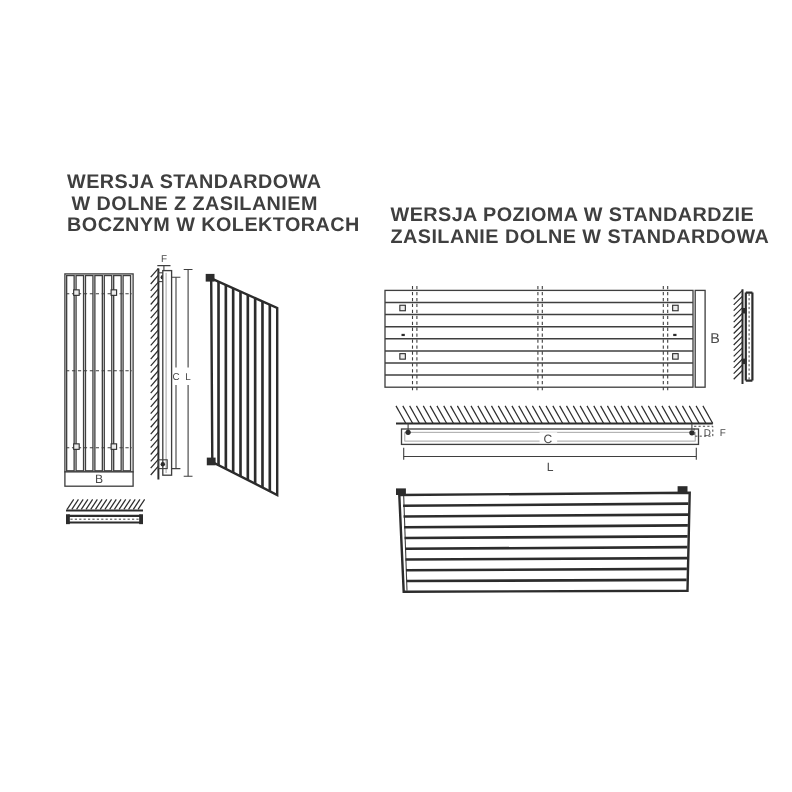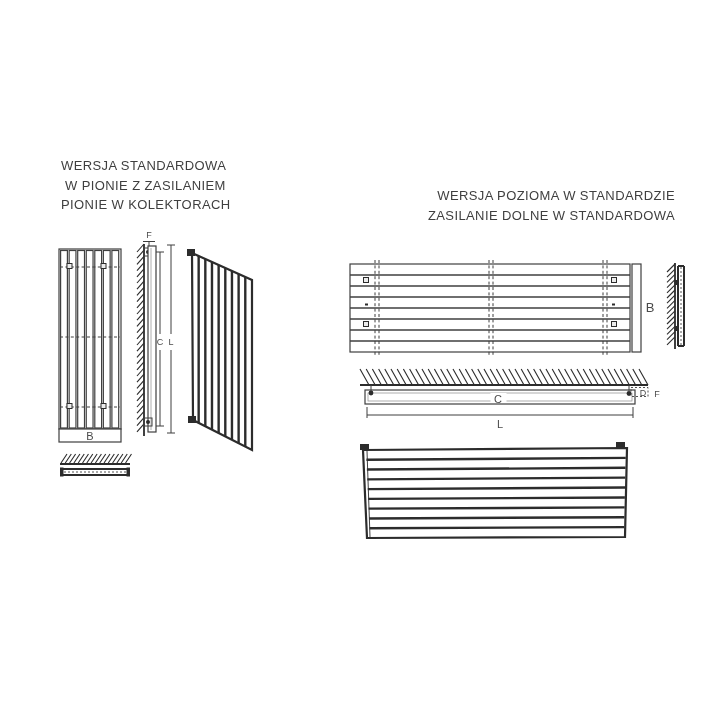--- a/index.html
+++ b/index.html
@@ -1,20 +1,20 @@
 <!DOCTYPE html>
 <html style="--background: #ffffff; --line-dark: #2c2c2c; --line-mid: #3f3f3f; --line-light: #9a9a9a; --title-text: #3f3f3f; --label-text: #4a4a4a;"><head>
 <meta charset="utf-8">
 <style>
   html,body{margin:0;padding:0;background:#fff;}
   .canvas{position:relative;width:720px;height:720px;background:var(--background,#fff);
           font-family:"Liberation Sans",sans-serif;overflow:hidden;}
   .abs{position:absolute;}
-  .title{position:absolute;color:var(--title-text,#3f3f3f);font-size:13px;line-height:19.5px;
-         letter-spacing:.4px;font-weight:400;white-space:nowrap;}
+  .title{position:absolute;color:var(--title-text,#3f3f3f);font-size:18px;line-height:19.5px;
+         letter-spacing:.4px;font-weight:700;white-space:nowrap;}
   .left-title{left:61px;top:156px;}
   .left-title .indent1{padding-left:4px;}
   .right-title{left:355px;top:186px;width:320px;text-align:right;}
   svg text{font-family:"Liberation Sans",sans-serif;}
   .lbl{font-size:11px;fill:var(--label-text,#4a4a4a);text-anchor:middle;}
   .lbl-s{font-size:9px;fill:var(--label-text,#4a4a4a);text-anchor:middle;}
   .lbl-b{font-size:13px;fill:var(--label-text,#4a4a4a);text-anchor:middle;}
   .ln{fill:#ffffff;stroke:var(--line-mid,#3f3f3f);stroke-width:1.2;}
   .lnn{fill:none;stroke:var(--line-mid,#3f3f3f);stroke-width:1.2;}
   .lnm{fill:none;stroke:var(--line-mid,#3f3f3f);stroke-width:1.4;}
@@ -30,22 +30,22 @@
   .dk{fill:var(--line-dark,#2c2c2c);}
   .hl{stroke:var(--line-dark,#2c2c2c);stroke-width:1.1;}
 </style>
 </head>
 <body>
 
 <div class="canvas">
 
   <div class="title left-title">
     <div>WERSJA STANDARDOWA</div>
-    <div class="indent1">W PIONIE Z ZASILANIEM</div>
-    <div>PIONIE W KOLEKTORACH</div>
+    <div class="indent1">W DOLNE Z ZASILANIEM</div>
+    <div>BOCZNYM W KOLEKTORACH</div>
   </div>
 
   <div class="title right-title">
     <div>WERSJA POZIOMA W STANDARDZIE</div>
     <div>ZASILANIE DOLNE W STANDARDOWA</div>
   </div>
 
   <svg class="abs" style="left:56px;top:246px" width="72" height="200" viewBox="0 0 72 200">
     <rect x="3" y="3" width="62" height="180" class="ln"></rect>
     <g id="lf-panels">

